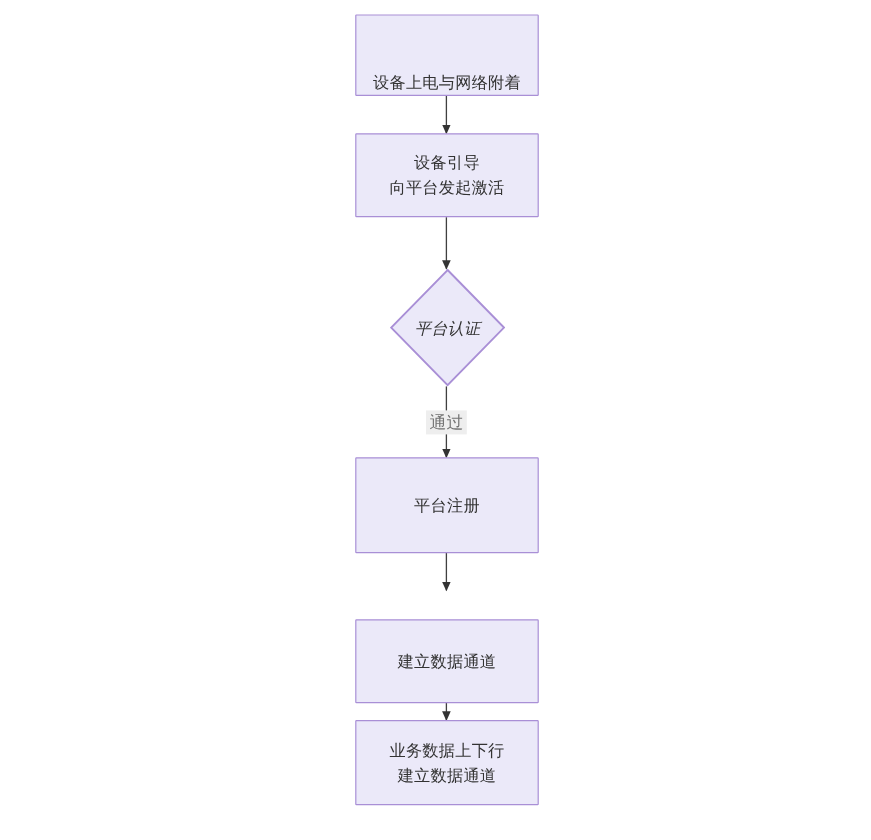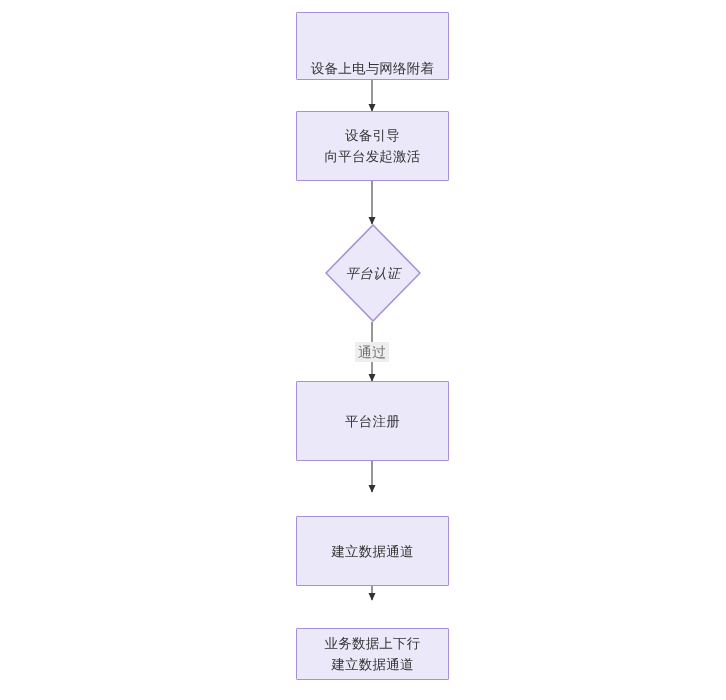--- a/index.html
+++ b/index.html
@@ -116,20 +116,20 @@
   </div>
 
   <div class="node node-process" style="left:296px; top:381px; width:153px; height:80px;">
     <span class="node-line">平台注册</span>
   </div>
 
   <div class="node node-process" style="left:296px; top:492px; width:153px; height:70px;margin-top:24px;">
     <span class="node-line">建立数据通道</span>
   </div>
 
-  <div class="node node-process" style="left:296px; top:628px; width:153px; height:52px;">
+  <div class="node node-process" style="left:296px; top:600px; width:153px; height:71px;">
     <span class="node-line">业务数据上下行</span>
     <span class="node-line">建立数据通道</span>
   </div>
 
   <div class="edge-label" style="left:372px; top:352px;">通过</div>
 
 </div>
 
 </body></html>

